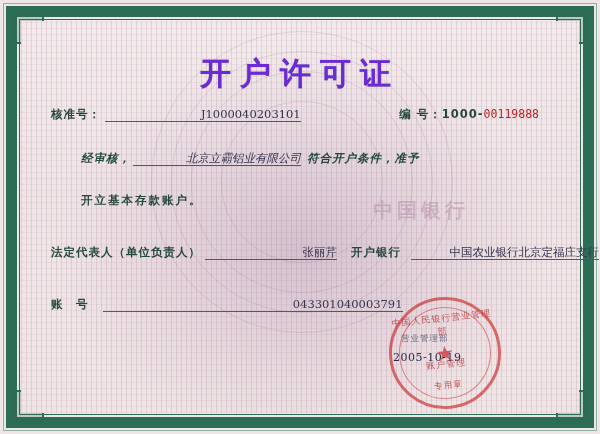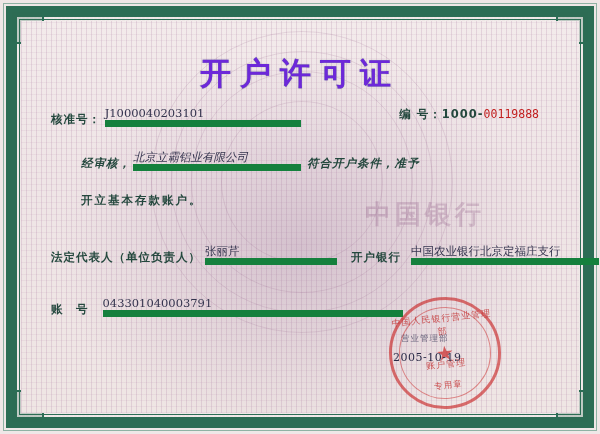--- a/index.html
+++ b/index.html
@@ -148,22 +148,22 @@
   .hand {
     font-family: "DejaVu Serif", serif;
     color: #2d2d4a;
     font-size: 11.5px;
   }
   .hand.ink {
     color: #34344e;
   }
   .underline {
     display: inline-block;
-    border-bottom: 7px solid #15803d;
-    text-align: left;
+    border-bottom: 1px solid #15803d;
+    text-align: right;
     line-height: 1.1;
     vertical-align: bottom;
   }
   .nb {
     display: inline-block;
     vertical-align: bottom;
   }
 
   
   #row-approval { top: 86px; }
@@ -279,21 +279,21 @@
   <div class="corner tl"></div>
   <div class="corner tr"></div>
   <div class="corner bl"></div>
   <div class="corner br"></div>
 
   <div class="field">
     <div class="guilloche-ring" style="left:170px; top:50px; width:220px; height:220px;"></div>
     <div class="guilloche-ring" style="left:150px; top:30px; width:260px; height:260px;"></div>
     <div class="guilloche-ring" style="left:130px; top:10px; width:300px; height:300px;"></div>
     <div class="guilloche-ring" style="left:200px; top:80px; width:160px; height:160px;"></div>
-    <div class="wm-text" style="left:344px; top:176px; font-size:26px;">中国银行</div>
+    <div class="wm-text" style="left:352px; top:176px; font-size:20px;">中国银行</div>
   </div>
 
   <div class="content">
 
     <div class="doc-title">开户许可证</div>
 
     <div class="row" id="row-approval">
       <span class="left">
         <span class="lbl">核准号：</span>
         <span class="underline hand ink nb" style="width:196px;">J1000040203101</span>

